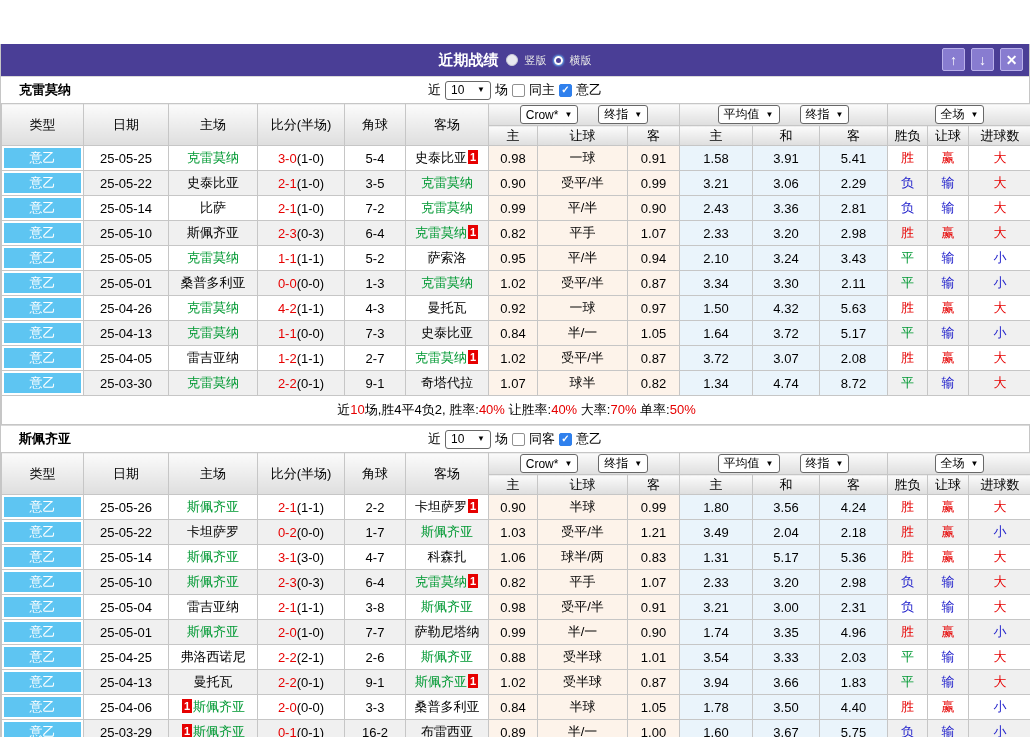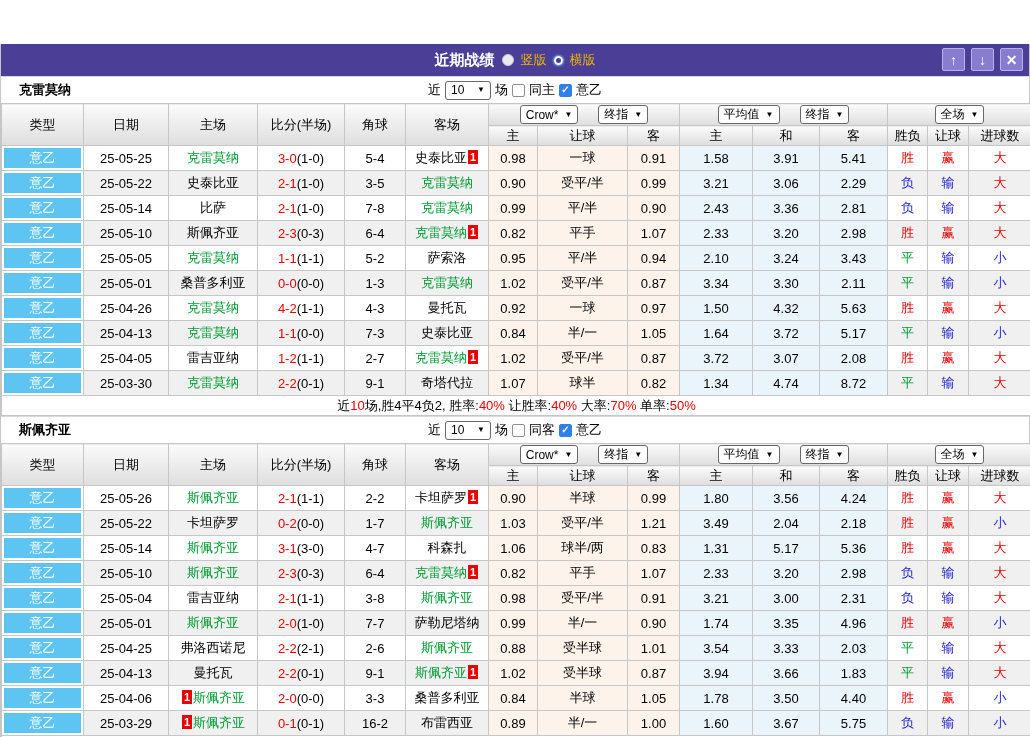--- a/index.html
+++ b/index.html
@@ -14,21 +14,21 @@
   
   .titlebar {
     height:32px; background:#4a3e96; position:relative;
     display:flex; align-items:center; justify-content:center;
   }
   .title-center { display:flex; align-items:center; gap:7px; color:#fff; }
   .title-text { font-size:15px; font-weight:bold; }
   .radio { display:inline-block; border-radius:50%; }
   .radio.filled { width:12px; height:12px; background:#e9e9f0; border:1px solid #c9c9d8; }
   .radio.ring { width:9px; height:9px; border:2px solid #fff; box-shadow:0 0 2px 1px rgba(100,190,255,.9); background:transparent; }
-  .radio-label { font-size:13px; color:#eab308; }
+  .radio-label { font-size:11px; color:#e5e5e5; }
   .win-buttons { position:absolute; right:6px; top:4px; display:flex; gap:6px; }
   .wbtn {
     width:23px; height:23px; background:#8а7cd0; background-color:#887cd0;
     border:1px solid #b9b0ea; border-radius:2px; color:#fff;
     display:flex; align-items:center; justify-content:center;
     font-size:14px; font-weight:bold; cursor:pointer;
   }
 
   
   .section-bar {
@@ -67,21 +67,21 @@
   .t-red   { color:#e60000; }
   .t-green { color:#009933; }
   .t-blue  { color:#2222cc; }
   .badge {
     display:inline-block; min-width:10px; height:14px; line-height:14px;
     background:#e60000; color:#fff; font-size:11px; font-weight:bold;
     padding:0 2px; margin:0 1px; vertical-align:1px;
   }
   .group-cell { }
   .group-inner { display:flex; align-items:center; justify-content:center; gap:20px; }
-  tr.summary td { height:20px; font-size:13px; background:#fff; }
+  tr.summary td { height:29px; font-size:13px; background:#fff; }
 </style>
 </head>
 <body>
 
 <div class="panel">
 
   <div class="titlebar">
     <div class="title-center">
       <span class="title-text">近期战绩</span>
       <span class="radio filled"></span>
@@ -224,21 +224,21 @@
           <td class="c-avg">2.29</td>
           <td class="c-plain t-blue">负</td>
           <td class="c-plain t-blue">输</td>
           <td class="c-plain t-red">大</td>
         </tr>
         <tr>
           <td class="c-league">意乙</td>
           <td class="c-plain">25-05-14</td>
           <td class="c-plain"><span class="">比萨</span></td>
           <td class="c-plain"><span class="t-red">2-1</span><span>(1-0)</span></td>
-          <td class="c-plain">7-8</td>
+          <td class="c-plain">7-2</td>
           <td class="c-plain"><span class="t-green">克雷莫纳</span></td>
           <td class="c-odds">0.99</td>
           <td class="c-odds">平/半</td>
           <td class="c-odds">0.90</td>
           <td class="c-avg">2.43</td>
           <td class="c-avg">3.36</td>
           <td class="c-avg">2.81</td>
           <td class="c-plain t-blue">负</td>
           <td class="c-plain t-blue">输</td>
           <td class="c-plain t-red">大</td>

